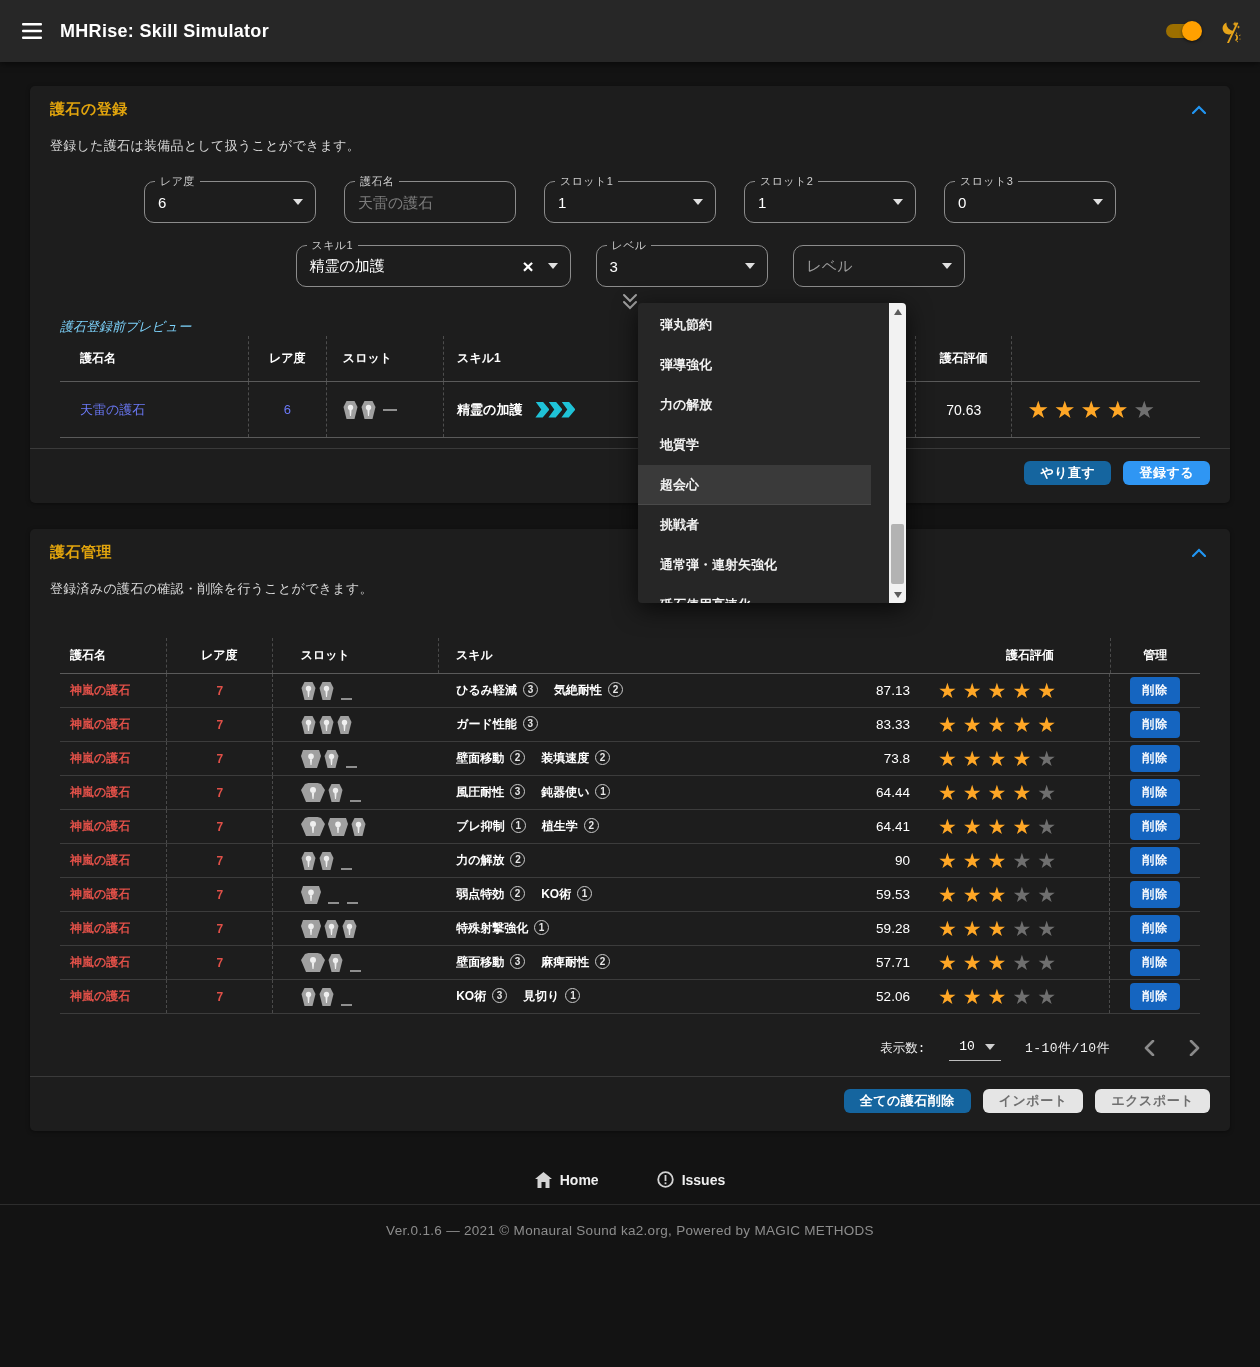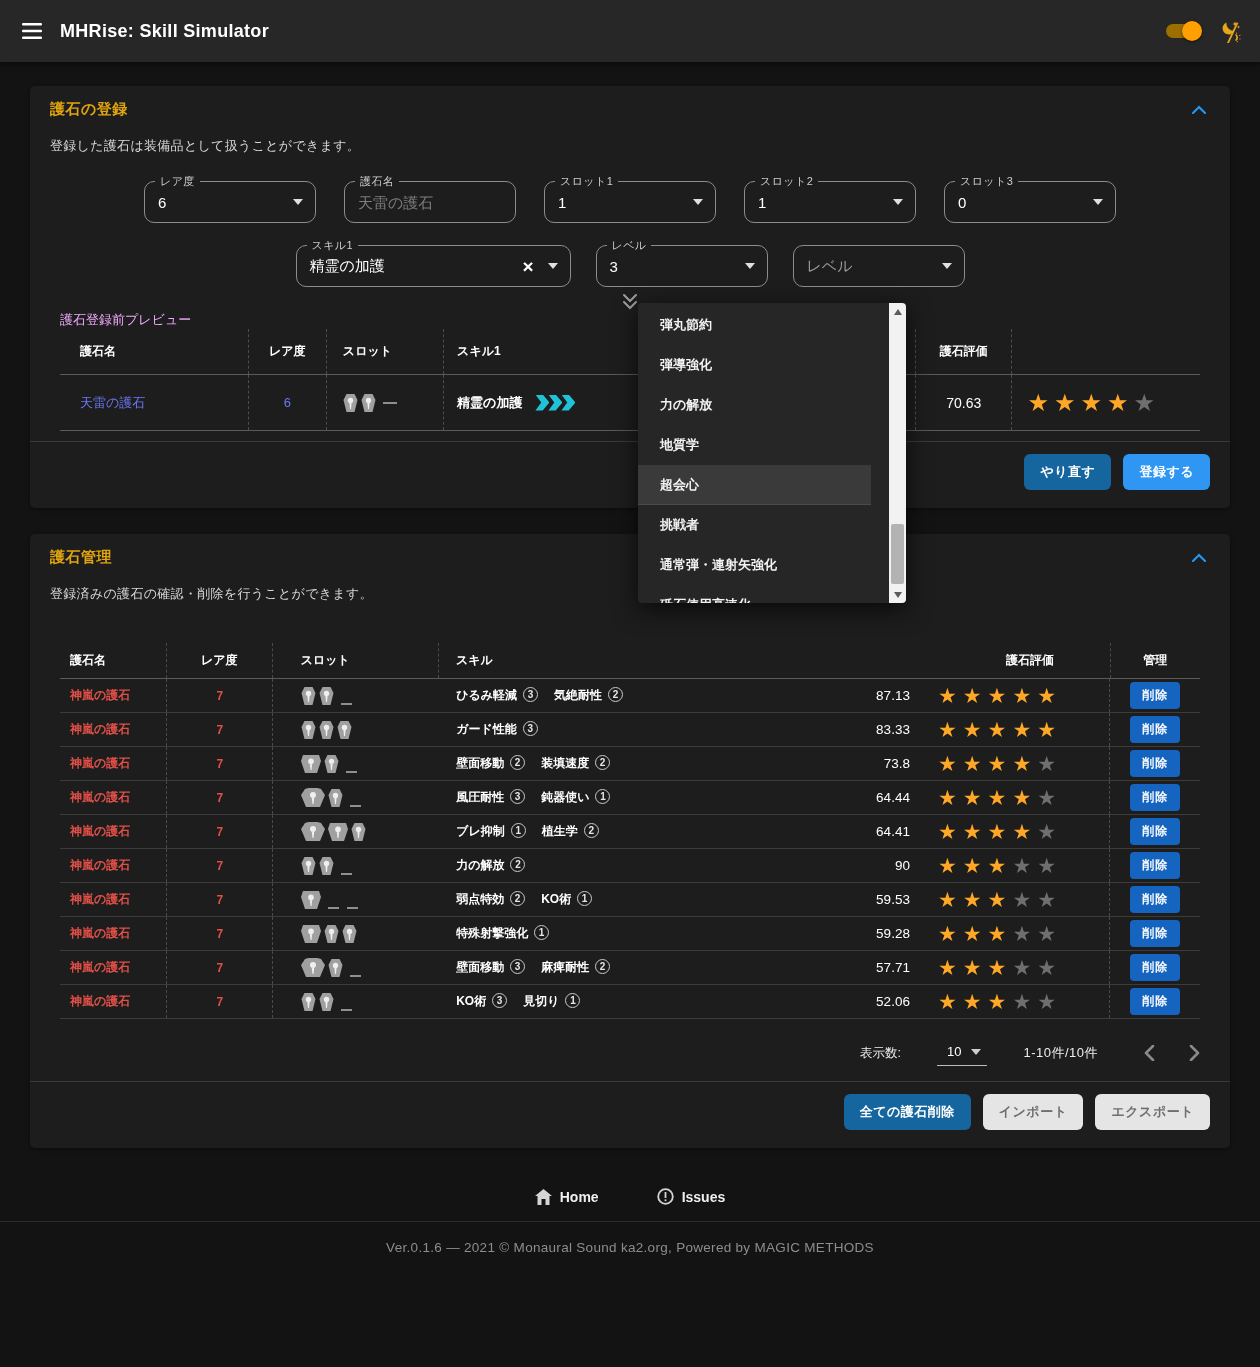--- a/index.html
+++ b/index.html
@@ -46,21 +46,21 @@
               border-top:6px solid #e0e0e0; margin-right:12px; flex:none; }
   .tri-up { width:0; height:0; border-left:5px solid transparent; border-right:5px solid transparent;
             border-bottom:6px solid var(--accent-blue,#2196f3); margin-right:12px; flex:none; }
   .clear-x { color:#fff; font-size:19px; font-weight:700; margin-right:14px; cursor:pointer; line-height:1; }
   .field.focused { border:2px solid var(--accent-blue,#2196f3); }
   .field.focused .flabel { color:var(--accent-blue,#2196f3); }
 
   .expand-more { display:flex; justify-content:center; margin-top:6px; cursor:pointer; }
 
   
-  .preview-label { margin:0 0 0 10px; font-size:13px; color:#f0abfc; }
+  .preview-label { margin:7px 0 0 10px; font-size:13px; color:#7dd3fc;font-style:italic; }
   .ptable { margin:0 10px; }
   .pt-row { display:flex; align-items:center; }
   .pt-head { height:46px; font-size:12px; font-weight:700; color:#fff; border-bottom:1px solid #5a5a5a; }
   .pt-data { height:56px; border-bottom:1px solid #5a5a5a; }
   .pc { display:flex; align-items:center; height:100%; }
   .pc-name  { width:194px; padding-left:20px; }
   .pc-rar   { width:81px;  justify-content:center; border-left:1px dashed #4d4d4d; }
   .pc-slot  { width:121px; padding-left:16px; border-left:1px dashed #4d4d4d; }
   .pc-skill { width:489px; padding-left:13px; border-left:1px dashed #4d4d4d; }
   .pc-score { width:100px; justify-content:center; border-left:1px dashed #4d4d4d; }
@@ -68,21 +68,21 @@
   .charm-link { color:var(--link-blue,#6b79f7); font-size:13px; cursor:pointer; }
   .rar-blue { color:var(--link-blue,#6b79f7); font-size:13px; }
   .pskill-name { font-size:13px; font-weight:700; margin-right:14px; }
   .chev { width:14px; height:16px; background:var(--level-cyan,#1fc2d7); display:inline-block;
           clip-path:polygon(0 0,52% 0,100% 50%,52% 100%,0 100%,42% 50%); margin-left:-1px; }
   .star { font-size:24px; color:var(--star-gray,#6f6f6f); margin-right:5px; line-height:1; }
   .star.on { color:var(--star-amber,#ffa726); }
 
   .card-divider { border-top:1px solid #3a3a3a; margin:10px -20px 0; }
   .actions { display:flex; justify-content:flex-end; gap:12px; margin-top:12px; }
-  .btn { border:none; border-radius:6px; padding:9px 16px; font-size:13px; font-weight:700; color:#fff;
+  .btn { border:none; border-radius:6px; padding:3px 16px; font-size:13px; font-weight:700; color:#fff;
          font-family:inherit; letter-spacing:.5px; cursor:pointer; }
   .btn-mid { background:var(--button-dark-blue,#15659f); }
   .btn-primary { background:var(--button-primary-blue,#2f96f3); }
   .btn-disabled { background:#e5e5e5; color:#6f6f6f; cursor:default; }
 
   
   .dropdown { position:absolute; left:638px; top:303px; width:268px; height:300px; background:#262626;
               border-radius:4px; box-shadow:0 6px 24px rgba(0,0,0,.7); z-index:50; overflow:hidden; }
   .dd-items { position:absolute; left:0; top:2px; right:35px; }
   .dd-item { height:40px; display:flex; align-items:center; padding-left:22px; font-size:13px;
@@ -124,21 +124,21 @@
   .mscore { font-size:13.5px; color:#fff; }
   .m-star { font-size:21px; margin-right:6px; }
   .del-btn { background:var(--delete-blue,#1565c0); border:none; border-radius:4px; color:#fff;
              font-size:12px; font-weight:700; padding:5px 12px; font-family:inherit; cursor:pointer; letter-spacing:1px; }
 
   .slot-dash { display:inline-block; width:11px; height:2px; background:#8f8f8f; margin:0 4px; align-self:flex-end; margin-bottom:7px; }
   .slot-dash.mid { align-self:center; margin-bottom:0; width:14px; }
   .slot-ico { margin-right:3px; display:inline-flex; }
 
   
-  .pagination { display:flex; align-items:center; justify-content:flex-end; margin-top:16px; height:36px; gap:36px; padding-right:6px; }
+  .pagination { display:flex; align-items:center; justify-content:flex-end; margin-top:16px; height:36px; gap:24px; padding-right:6px;font-family:Liberation Mono, monospace; }
   .pag-label { font-size:12.5px; color:#eee; }
   .pag-select { position:relative; display:flex; align-items:center; gap:10px; border-bottom:1px solid #bdbdbd;
                 padding:4px 6px 6px 10px; cursor:pointer; }
   .pag-value { font-size:13px; color:#fff; }
   .pag-select .tri-down { margin:0; border-top-color:#cfcfcf; }
   .pag-range { font-size:13px; color:#eee; letter-spacing:.5px; }
   .pag-chevrons { display:flex; gap:26px; margin-left:6px; }
   .pag-chev { cursor:default; display:flex; padding:4px; }
 
   

